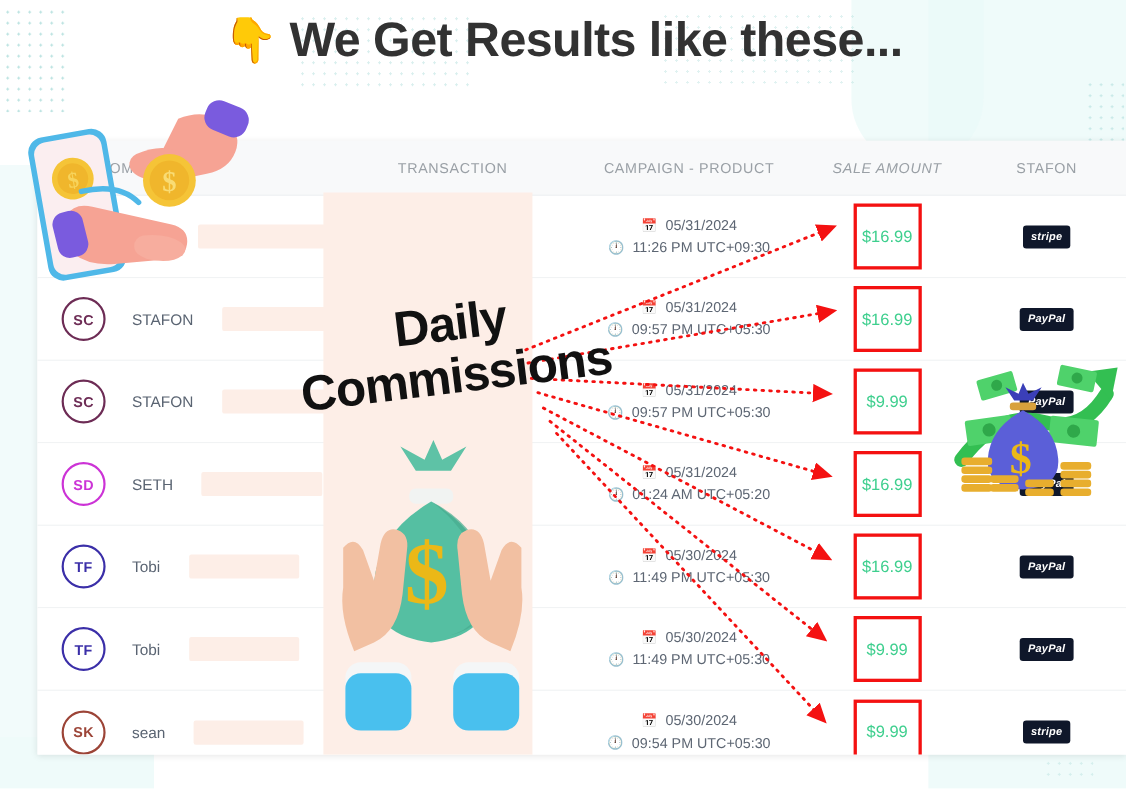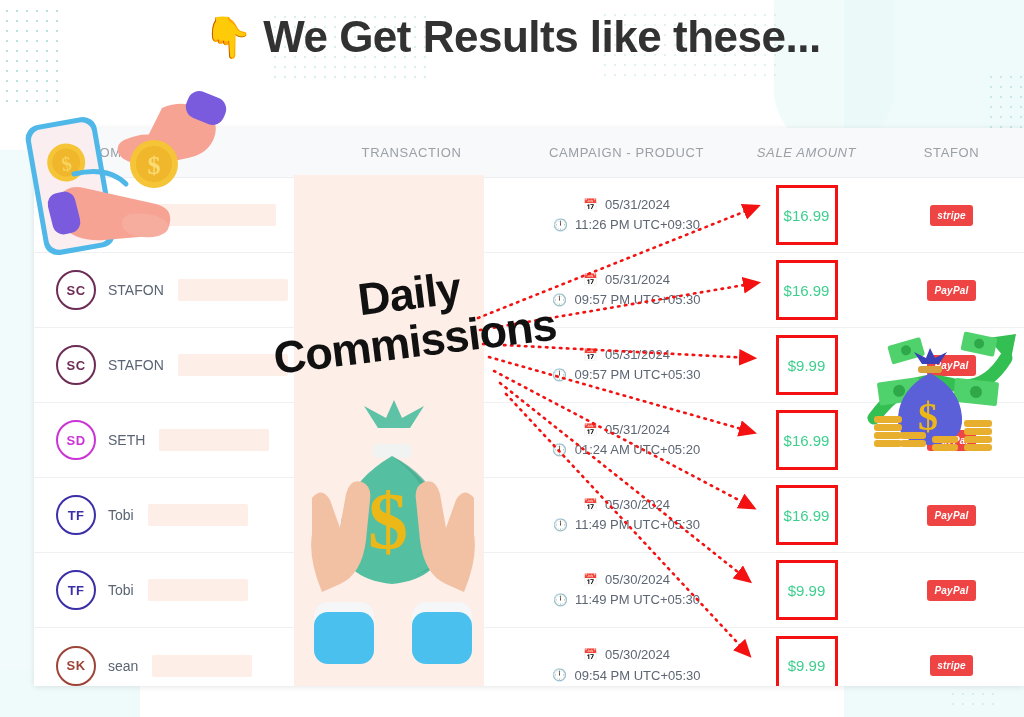--- a/index.html
+++ b/index.html
@@ -99,21 +99,21 @@
 
   .trow {
     display: flex;
     align-items: center;
     height: 75px;
     border-bottom: 1px solid #eef0f2;
     background: #fff;
   }
   .trow:last-child { border-bottom: none; }
 
-  .cust-cell { width: 270px; display: flex; align-items: center; padding-left: 22px; gap: 12px; }
+  .cust-cell { width: 270px; display: flex; align-items: center; padding-left: 22px; gap: 24px; }
   .avatar {
     width: 40px; height: 40px; flex: 0 0 40px;
     border-radius: 50%;
     border: 2px solid #6d2c55;
     color: #6d2c55;
     display: flex; align-items: center; justify-content: center;
     font-size: 13px; font-weight: bold; letter-spacing: .4px;
     background: #fff;
   }
   .cust-name {
@@ -138,21 +138,21 @@
   .amt-box {
     border: 3px solid #f41111;
     width: 62px; height: 60px;
     display: flex; align-items: center; justify-content: center;
     background: #fff;
   }
   .amt-text { font-size: 15px; color: #3ecf8e; font-weight: 500; text-align: center; }
 
   .gw-cell { width: 145px; display: flex; align-items: center; justify-content: center; }
   .gw-badge {
-    background: #ef4444; color: #ffffff;
+    background: #0f172a; color: #ffffff;
     font-size: 10px; font-weight: bold; font-style: italic;
     padding: 5px 7px; border-radius: 3px;
     letter-spacing: .2px;
   }
 
   
   .campaign-overlay {
     position: absolute;
     left: 294px; top: 175px;
     width: 190px; height: 511px;

